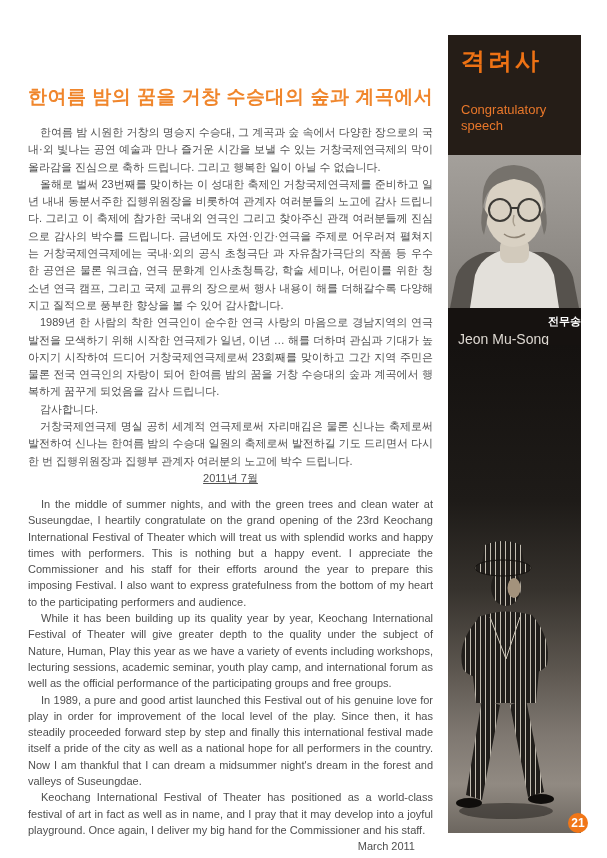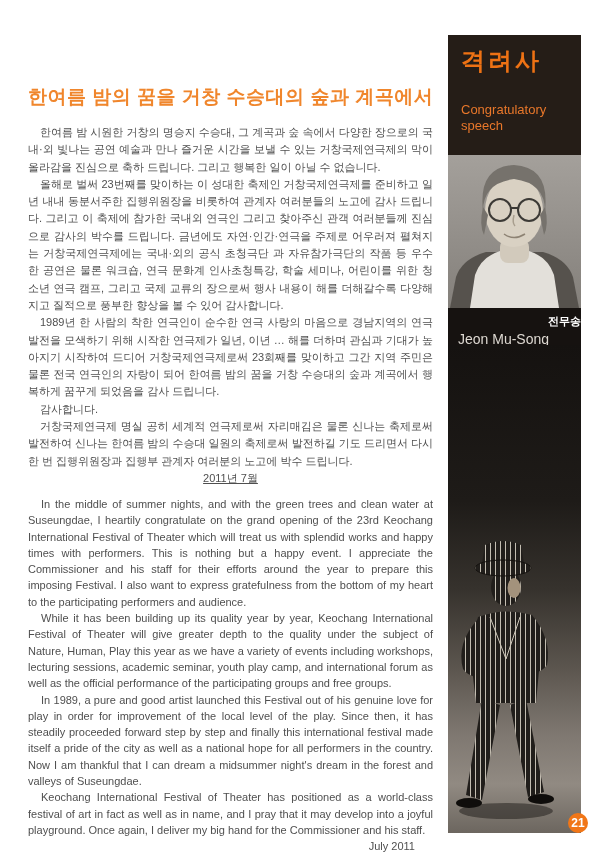--- a/index.html
+++ b/index.html
@@ -72,21 +72,21 @@
     <p>감사합니다.</p>
     <p>거창국제연극제 명실 공히 세계적 연극제로써 자리매김은 물론 신나는 축제로써 발전하여 신나는 한여름 밤의 수승대 일원의 축제로써 발전하길 기도 드리면서 다시 한 번 집행위원장과 집행부 관계자 여러분의 노고에 박수 드립니다.</p>
     <p class="ko-date">2011년 7월</p>
   </div>
 
   <div class="en-body">
     <p>In the middle of summer nights, and with the green trees and clean water at Suseungdae, I heartily congratulate on the grand opening of the 23rd Keochang International Festival of Theater which will treat us with splendid works and happy times with performers. This is nothing but a happy event. I appreciate the Commissioner and his staff for their efforts around the year to prepare this imposing Festival. I also want to express gratefulness from the bottom of my heart to the participating performers and audience.</p>
     <p>While it has been building up its quality year by year, Keochang International Festival of Theater will give greater depth to the quality under the subject of Nature, Human, Play this year as we have a variety of events including workshops, lecturing sessions, academic seminar, youth play camp, and international forum as well as the official performance of the participating groups and free groups.</p>
     <p>In 1989, a pure and good artist launched this Festival out of his genuine love for play in order for improvement of the local level of the play. Since then, it has steadily proceeded forward step by step and finally this international festival made itself a pride of the city as well as a national hope for all performers in the country. Now I am thankful that I can dream a midsummer night's dream in the forest and valleys of Suseungdae.</p>
     <p>Keochang International Festival of Theater has positioned as a world-class festival of art in fact as well as in name, and I pray that it may develop into a joyful playground. Once again, I deliver my big hand for the Commissioner and his staff.</p>
-    <p class="en-date">July 2011</p>
+    <p class="en-date">March 2011</p>
   </div>
 
   <div class="sidebar">
 
     <div class="sb-header">
       <div class="sb-title">격려사</div>
       <div class="sb-sub">Congratulatory speech</div>
     </div>
 
     <div class="sb-portrait">

